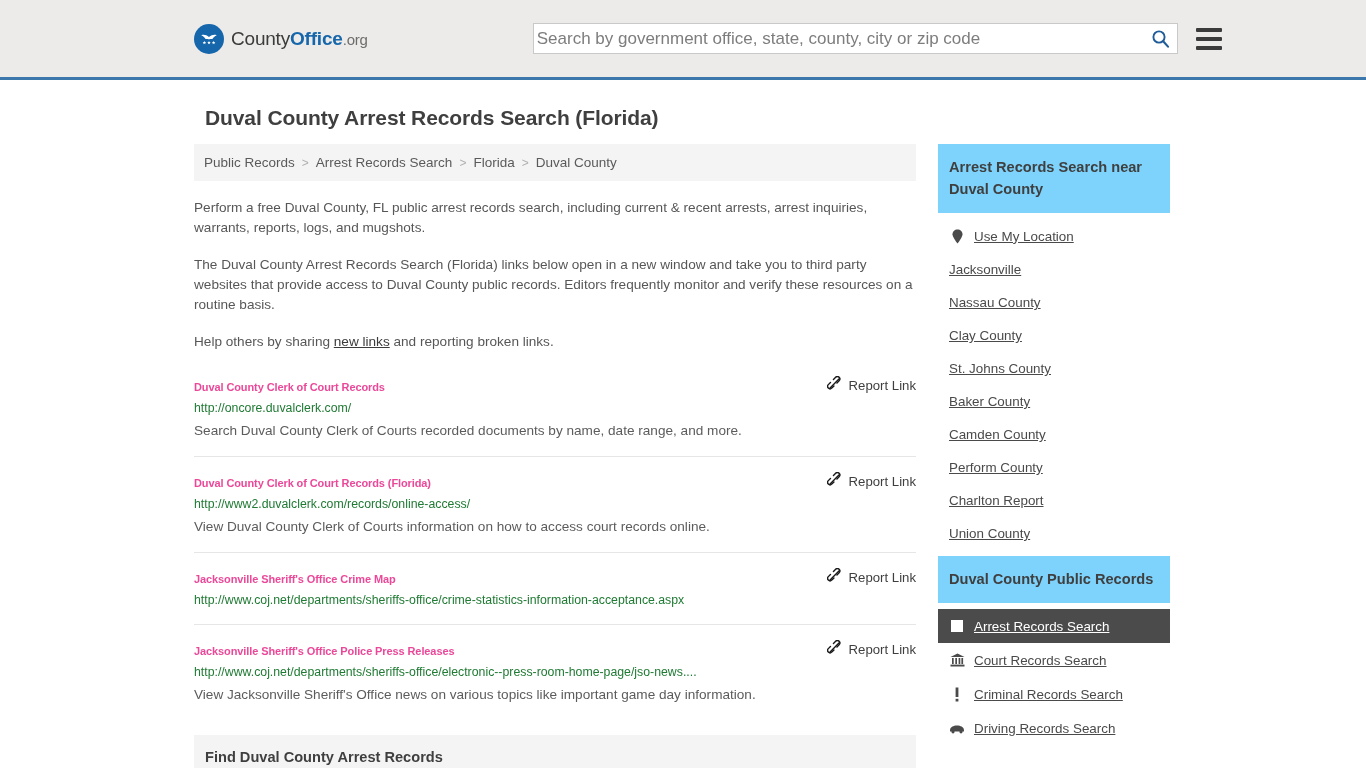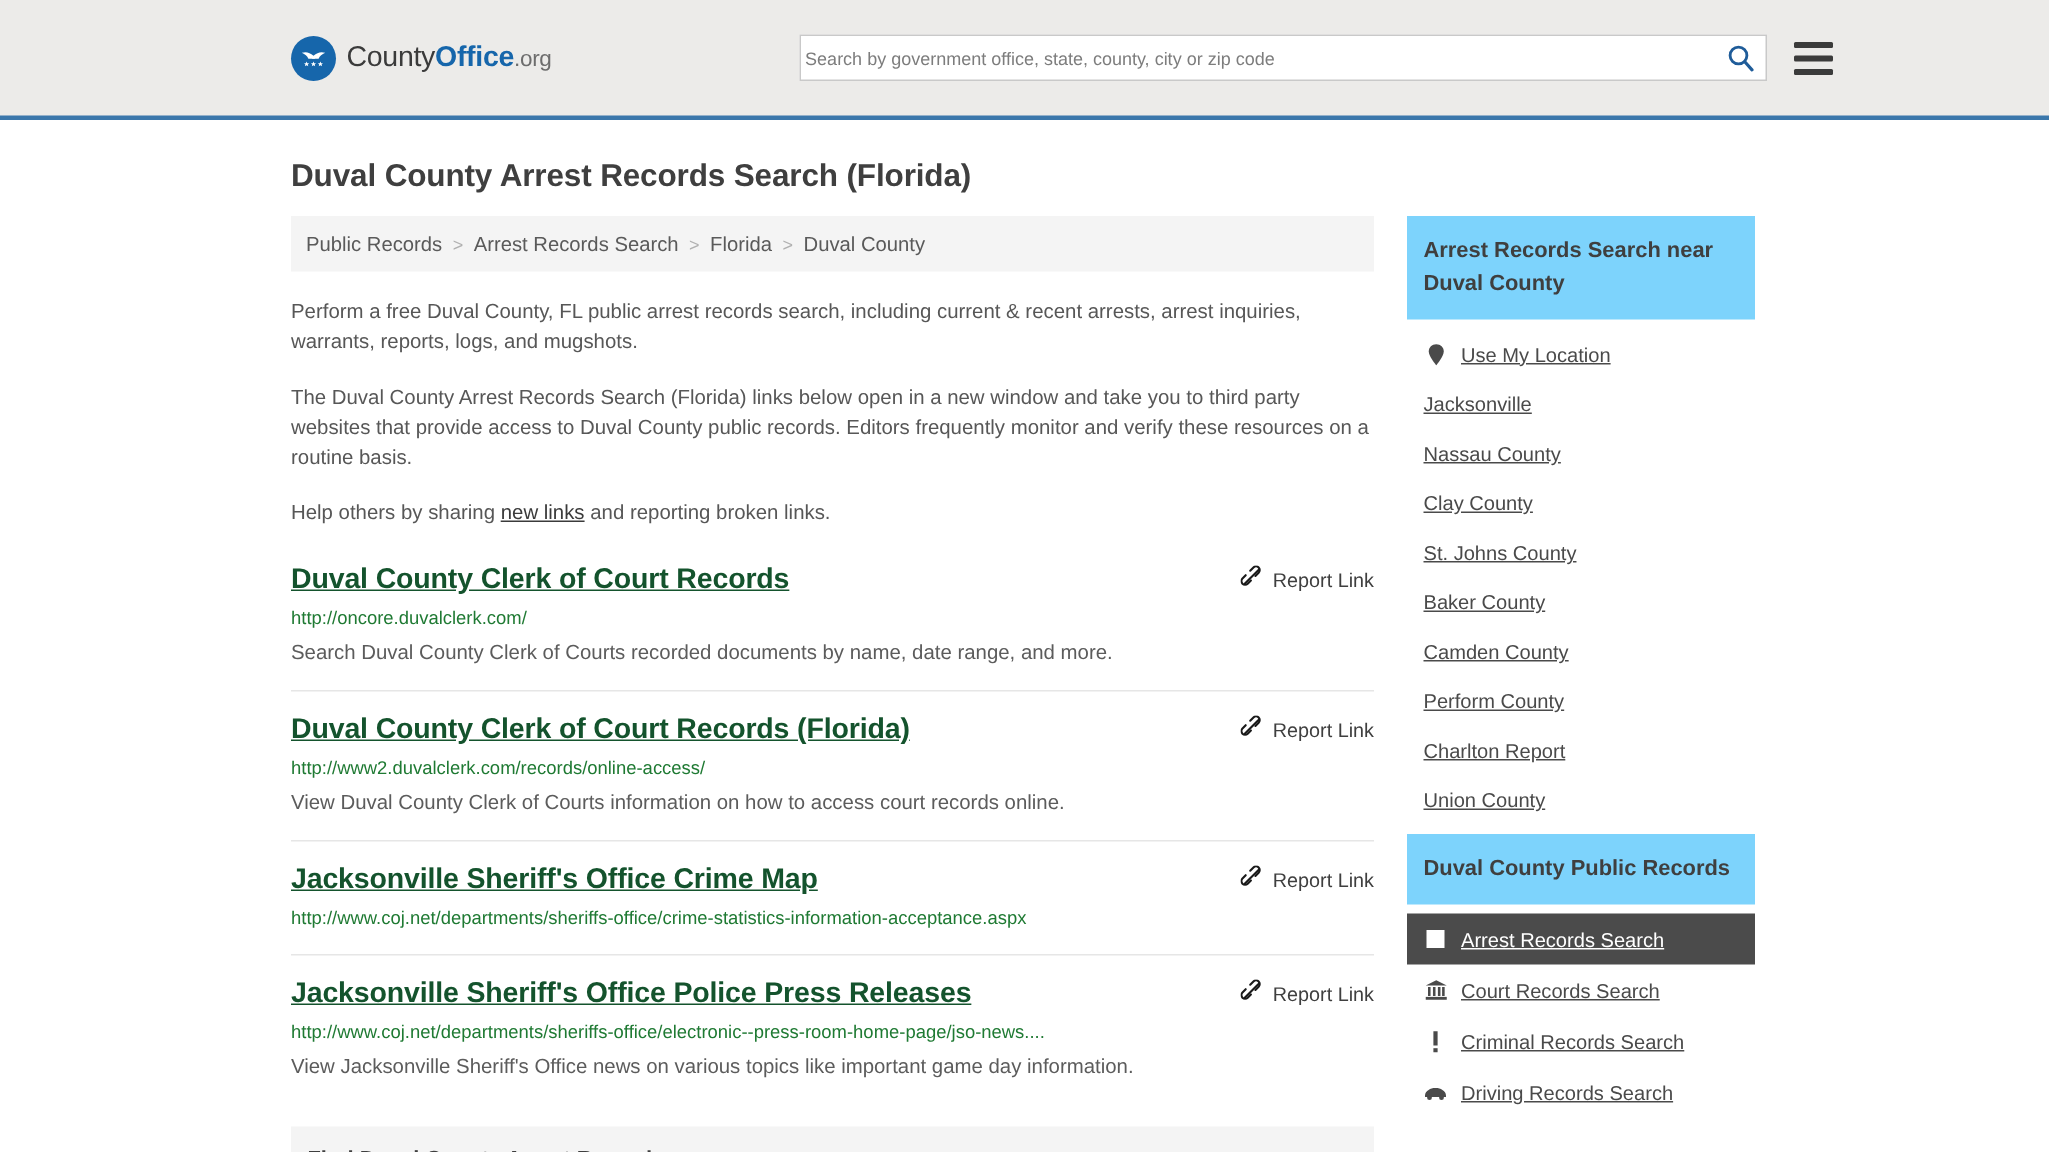--- a/index.html
+++ b/index.html
@@ -58,21 +58,21 @@
     width: 645px;
     height: 31px;
   }
   .search-input {
     width: 100%;
     height: 31px;
     box-sizing: border-box;
     border: 1px solid #c9c9c9;
     background: #ffffff;
     padding: 0 40px 0 3px;
-    font-size: 12px;
+    font-size: 17px;
     font-family: "Liberation Sans", sans-serif;
     color: #444;
     outline: none;
   }
   .search-input::placeholder { color: #7d7d7d; }
   .search-btn {
     position: absolute;
     right: 4px;
     top: 3px;
     width: 26px;
@@ -106,21 +106,21 @@
     width: 1366px;
     box-sizing: border-box;
     padding: 0 194px;
     display: flex;
     flex-direction: column;
   }
   .page-title {
     font-size: 21px;
     font-weight: bold;
     color: #3f3f3f;
-    margin: 26px 0 14px 0;
+    margin: 26px 0 14px 11px;
     letter-spacing: -0.1px;
   }
   .columns {
     display: flex;
     align-items: flex-start;
   }
   .col-main { width: 722px; flex-shrink: 0; }
   .col-side { width: 232px; margin-left: 22px; flex-shrink: 0; }
 
   
@@ -164,24 +164,23 @@
     border-bottom: 1px solid #e6e6e6;
     margin-bottom: 15px;
   }
   .result:last-child { border-bottom: none; }
   .result-head {
     display: flex;
     align-items: baseline;
     justify-content: space-between;
   }
   .result-title {
-    font-size: 19px;
+    font-size: 11px;
     font-weight: bold;
-    color: #14532d;
-    text-decoration: underline;
+    color: #ec4899;
     cursor: pointer;
     letter-spacing: -0.1px;
   }
   .report-link {
     display: flex;
     align-items: center;
     gap: 7px;
     color: #3f3f3f;
     font-size: 13.2px;
     cursor: pointer;

